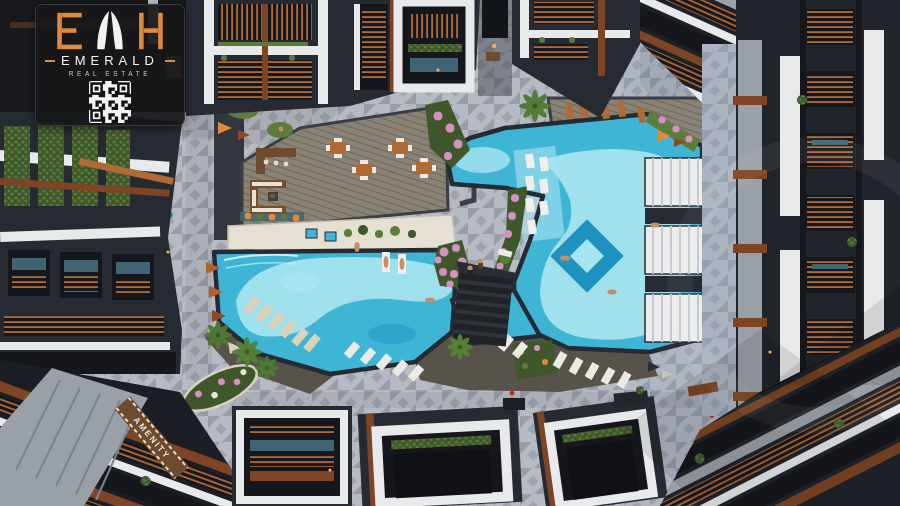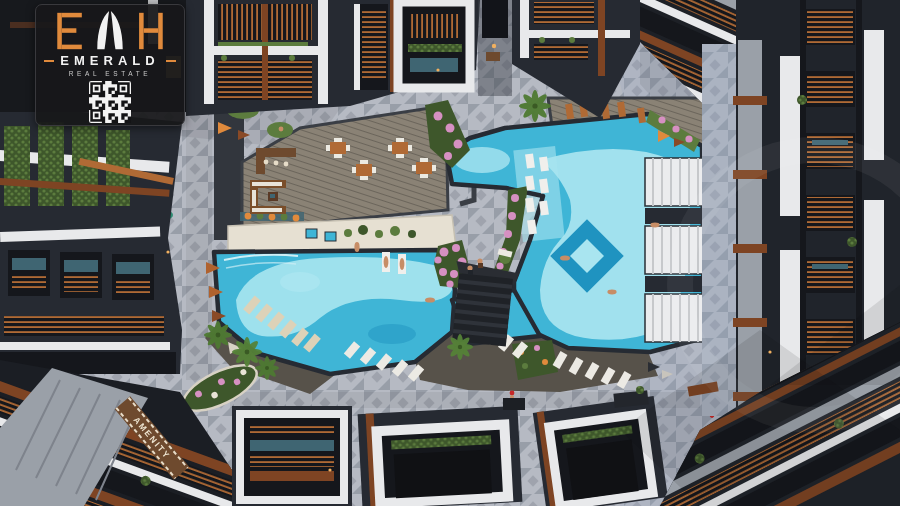--- a/index.html
+++ b/index.html
@@ -20,21 +20,21 @@
   .p-deck{fill:var(--deck)} .p-deckline{fill:var(--deck-dark)}
   .p-hedge{fill:var(--green-dark)} .p-hedge2{fill:var(--green)}
 
   
   .logo-card{position:absolute;left:35px;top:4px;width:150px;height:122px;border-radius:7px;
     background:rgba(24,24,26,.93);border:1px solid #39393d;box-shadow:0 2px 8px rgba(0,0,0,.5);
     display:flex;flex-direction:column;align-items:center;justify-content:flex-start;padding-top:6px;box-sizing:border-box;}
   .logo-mark{width:112px;height:40px;}
   .brand-row{display:flex;align-items:center;gap:6px;margin-top:2px;}
   .brand-row .dash{width:10px;height:2px;background:var(--accent-orange);}
-  .brand-name{color:#f2f2f2;font-size:13px;font-weight:bold;letter-spacing:5px;}
+  .brand-name{color:#f2f2f2;font-size:13px;font-weight:normal;letter-spacing:5px;}
   .brand-tagline{color:#c9c9c9;font-size:6.5px;letter-spacing:3.6px;margin-top:2px;}
   .qr{width:42px;height:42px;margin-top:4px;}
   .qr-bg{fill:#f4f4f4;} .qr-dark{fill:#141416;}
   .qr-f{fill:none;stroke:#141416;stroke-width:2.2;}
   .amenity-text{font-size:8.5px;font-weight:bold;letter-spacing:2px;fill:#efe6d2;}
 </style>
 </head>
 <body>
 
 <div class="stage">

